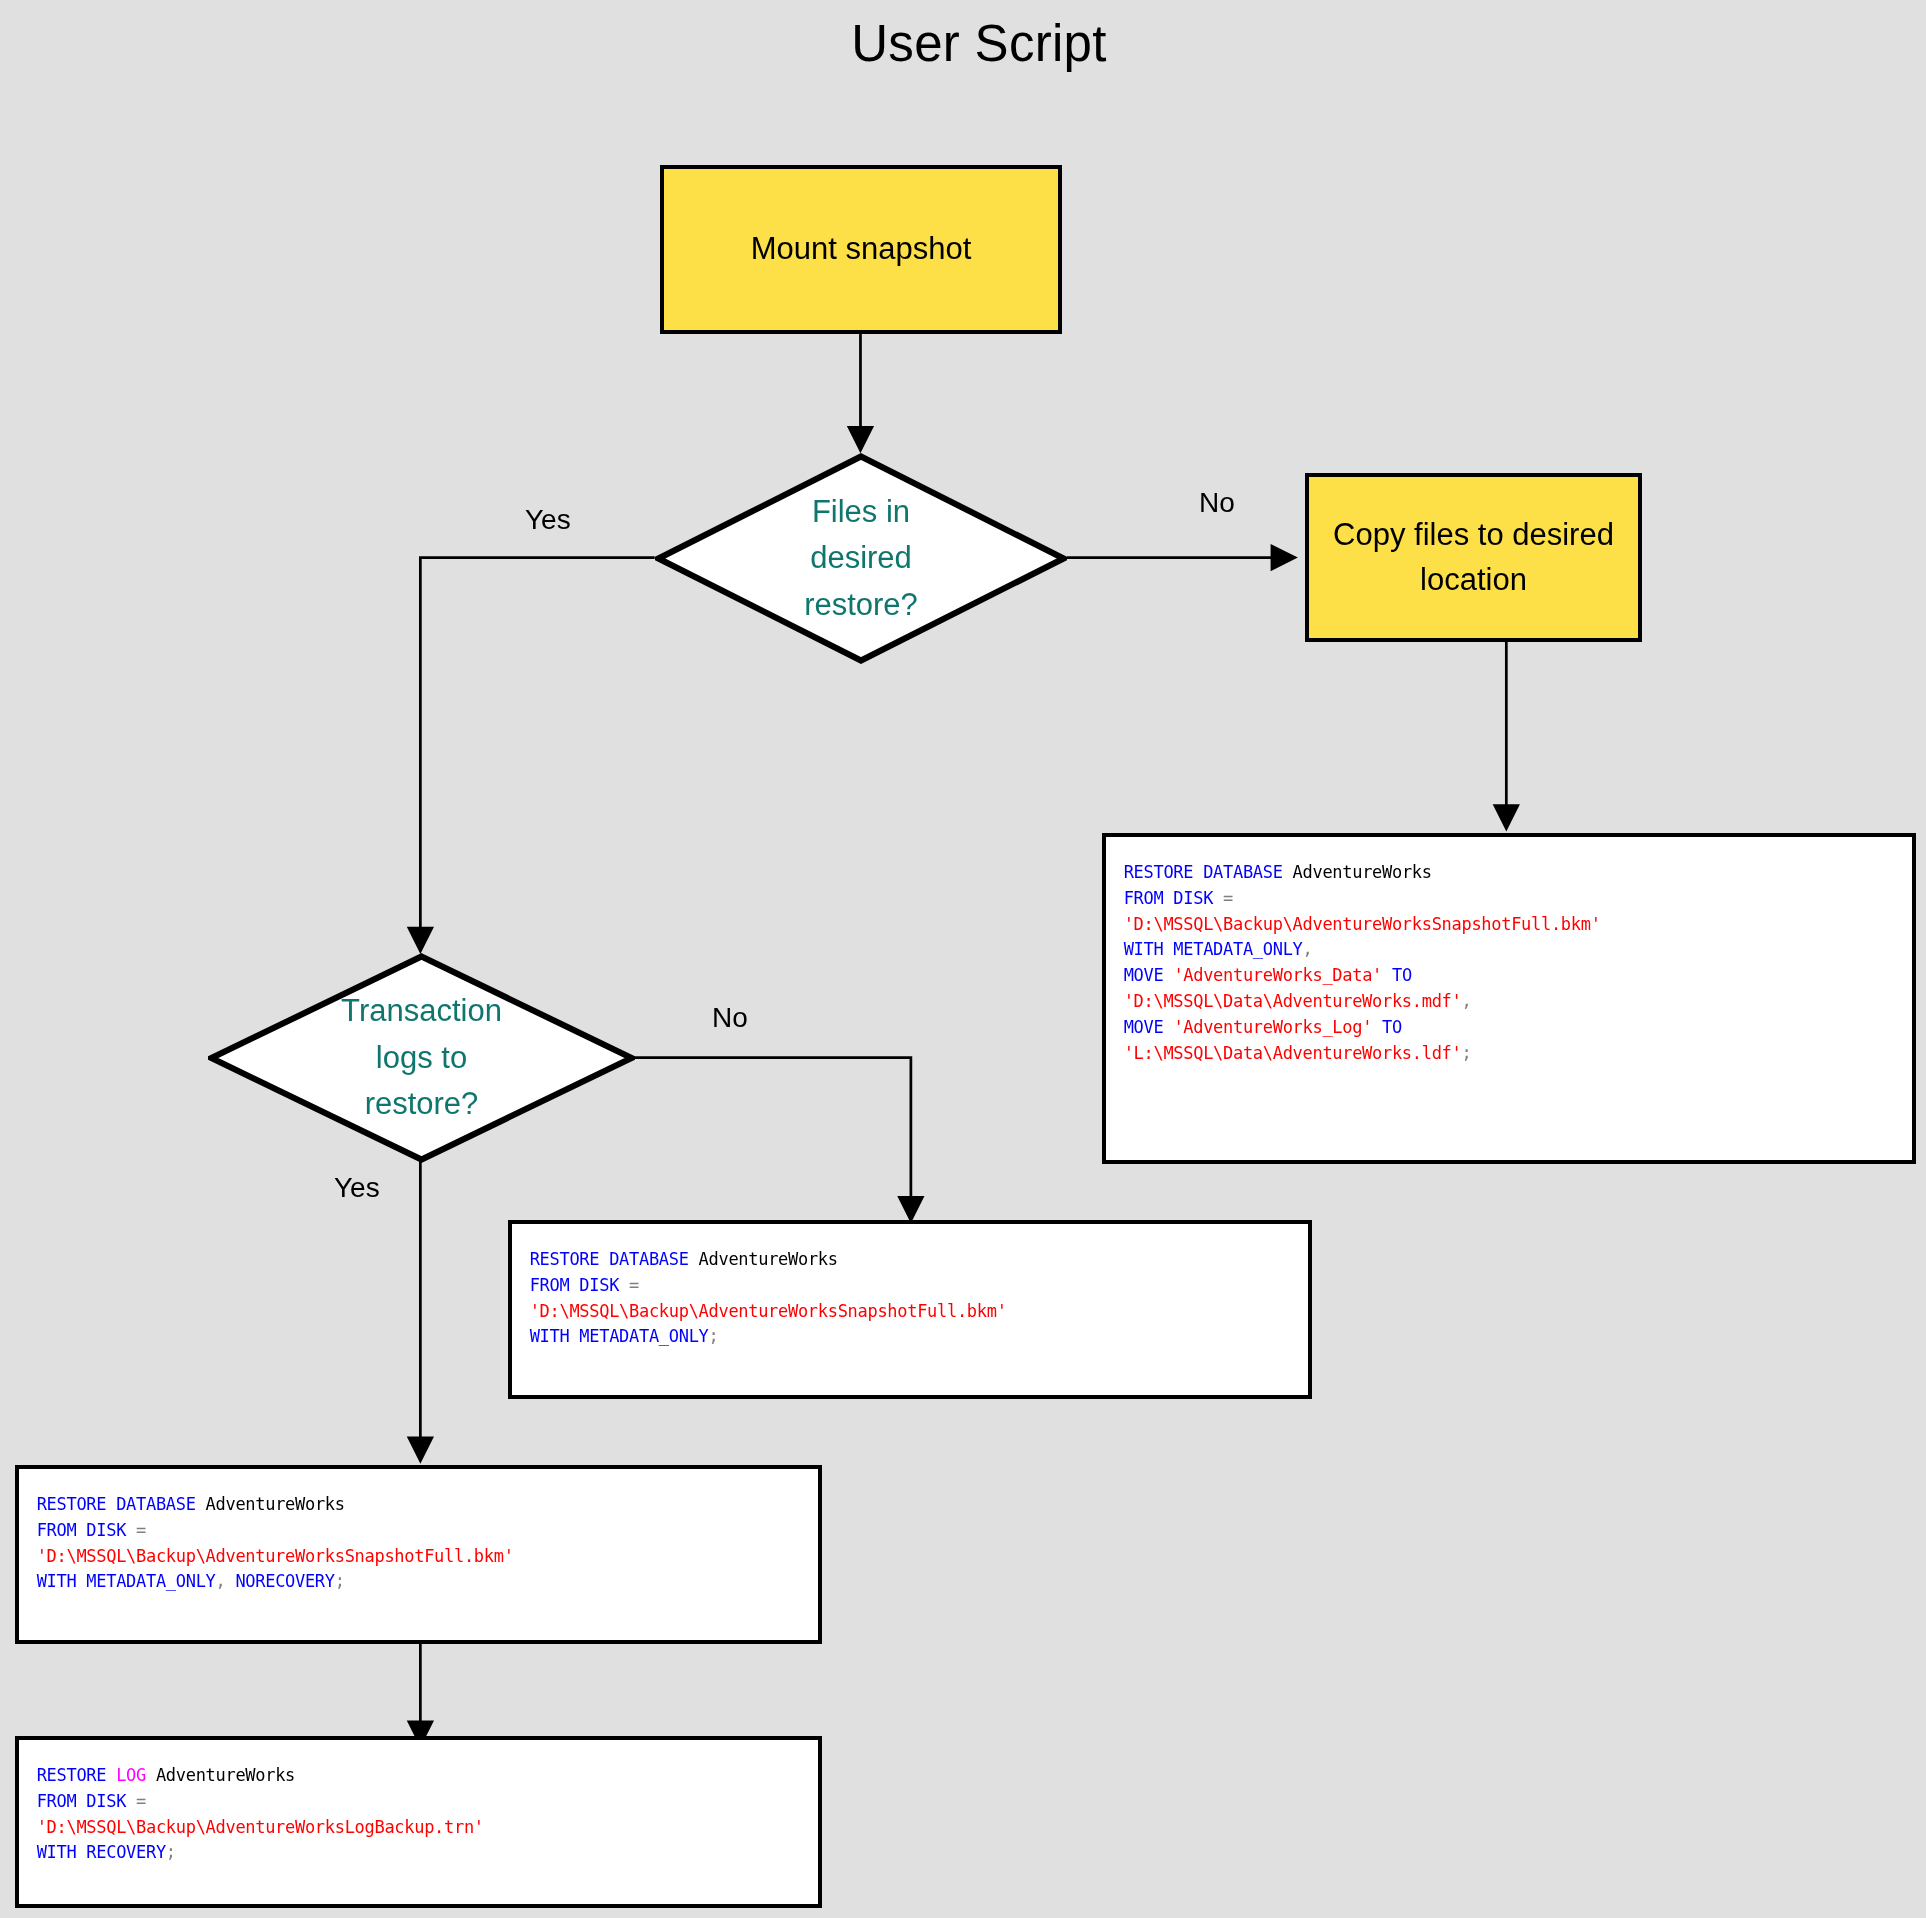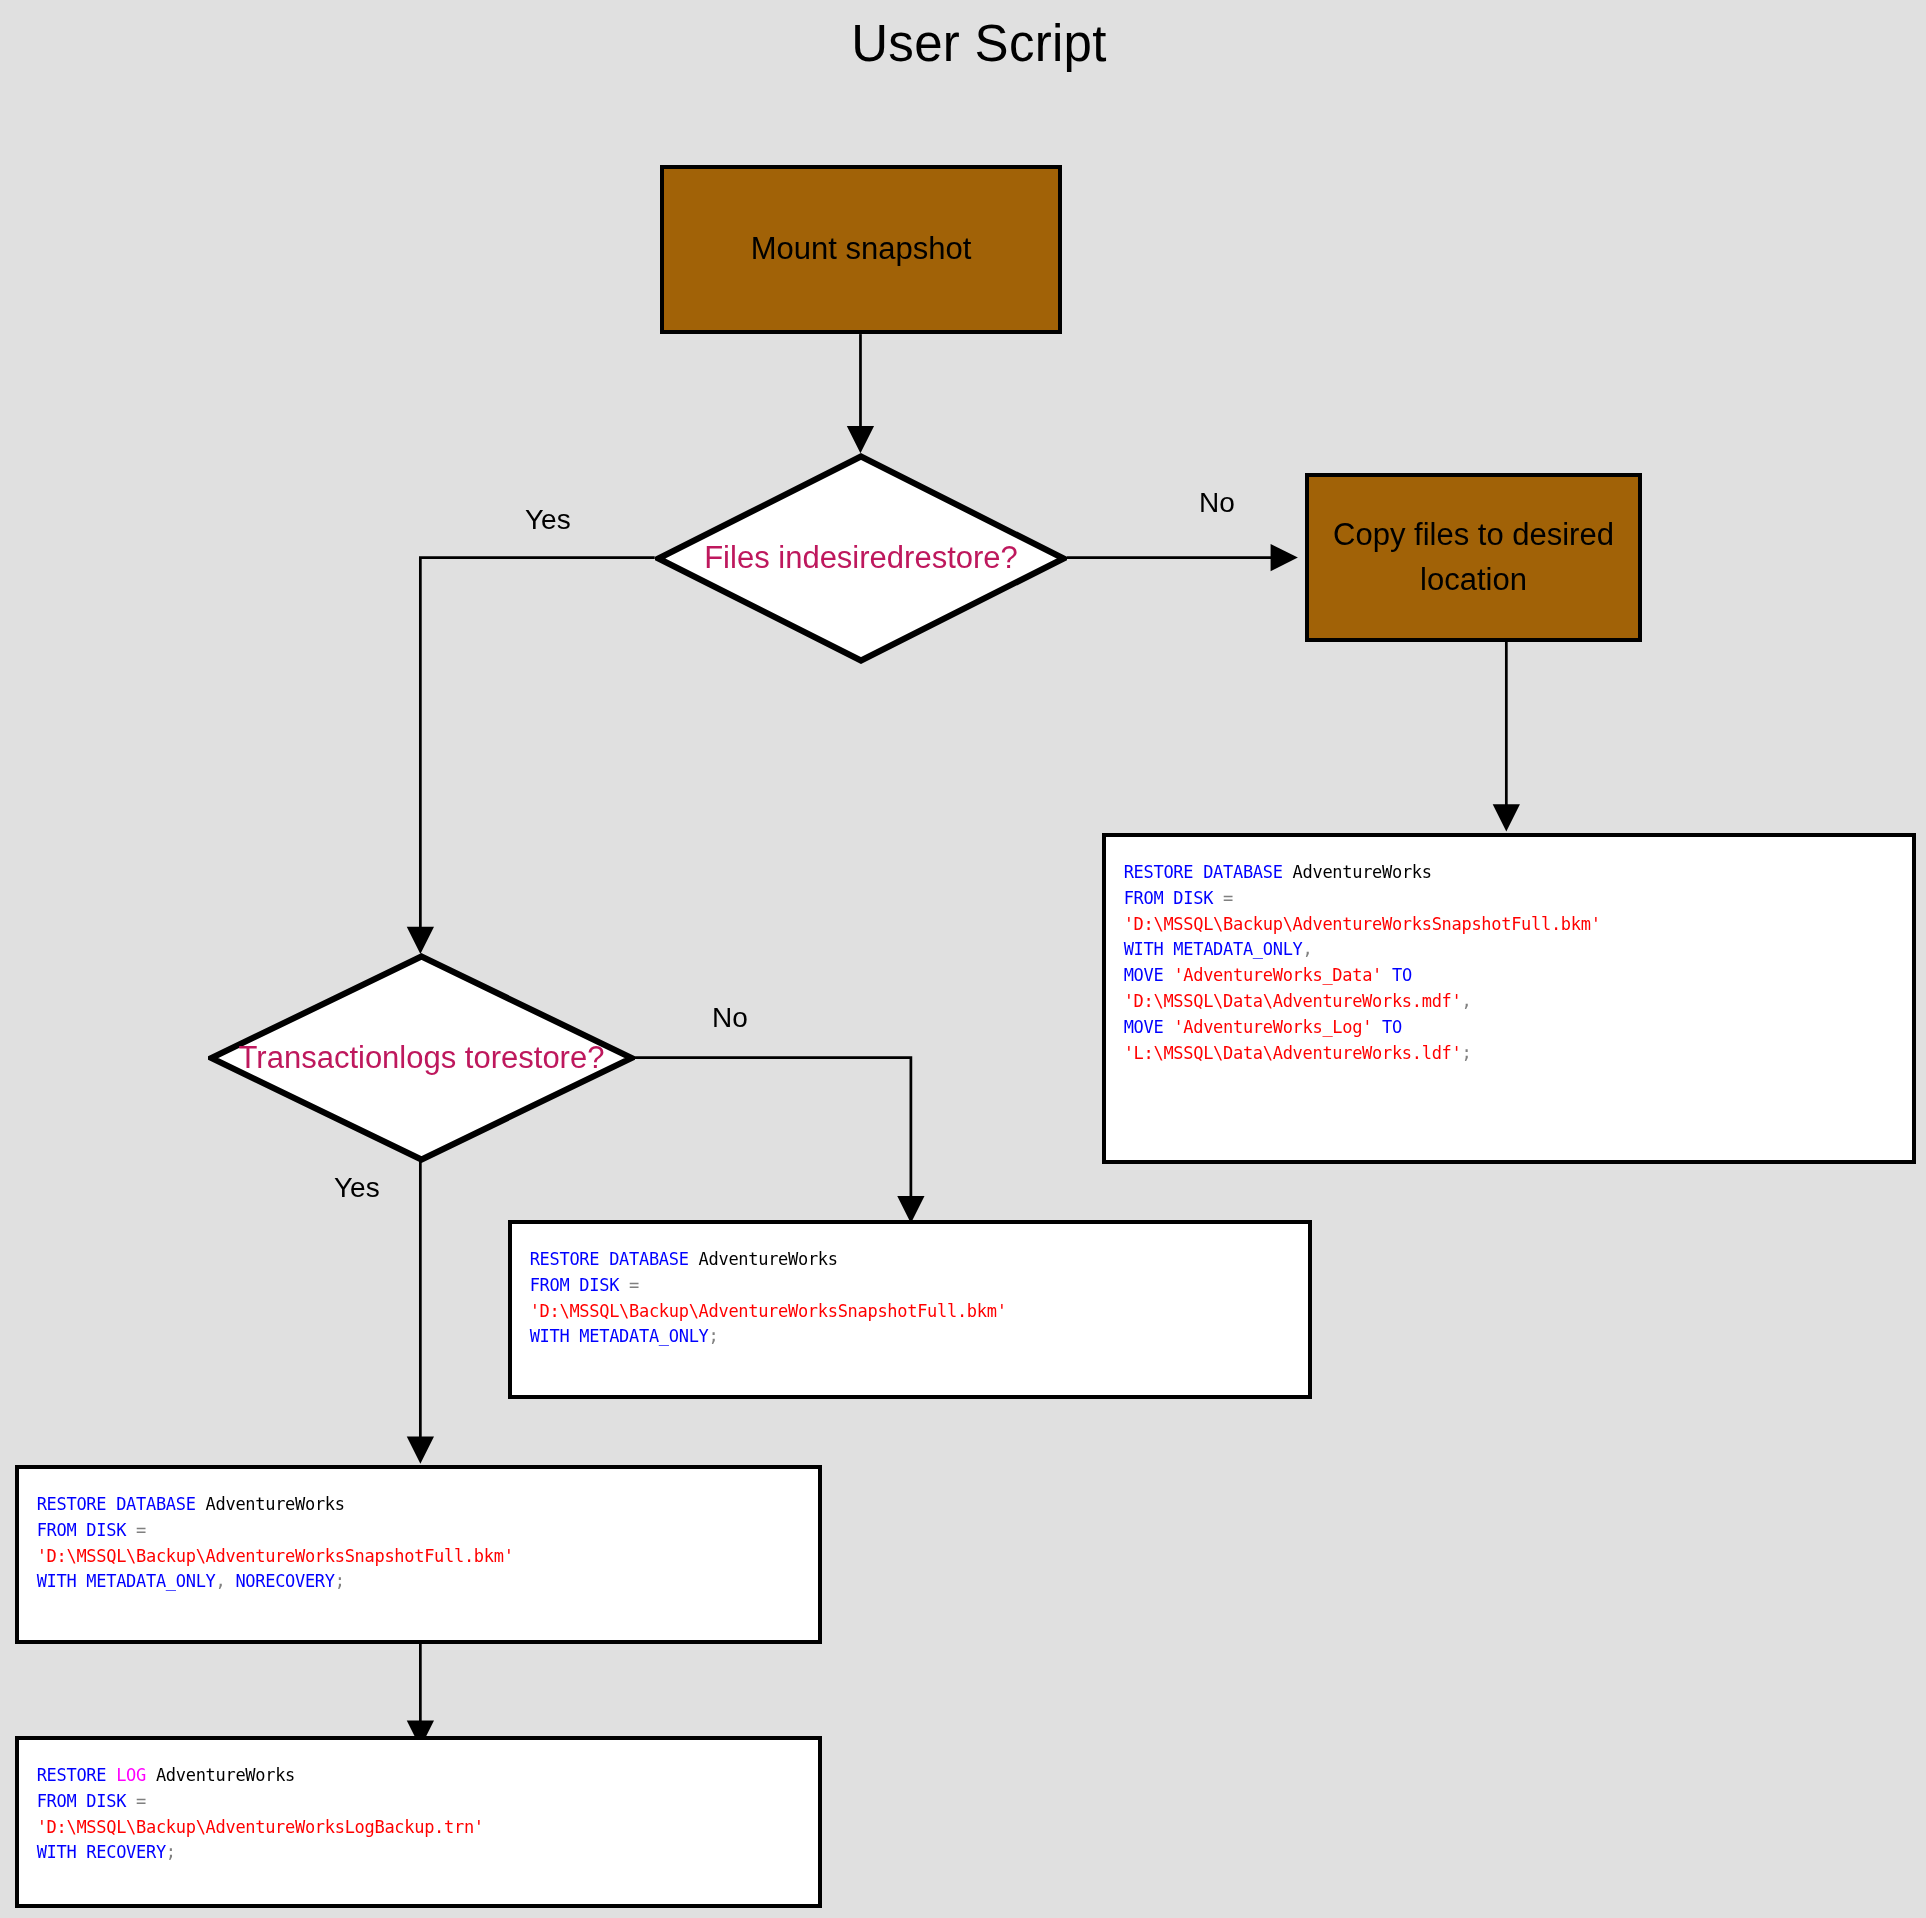--- a/index.html
+++ b/index.html
@@ -14,34 +14,34 @@
   svg.wires{position:absolute;left:0;top:0;width:1926px;height:1919px;pointer-events:none;}
 
   .title{
     position:absolute;left:16px;top:13.6px;width:1926px;
     text-align:center;
     font-size:51px;color:#000;letter-spacing:0.3px;
   }
 
   .proc{
     position:absolute;
-    background:#a16207;
+    background:#fde047;
     border:4.1px solid #000;
     box-sizing:border-box;
     display:flex;align-items:center;justify-content:center;
     text-align:center;
     font-size:31px;line-height:1.45;color:#000;
   }
 
   .diamond{position:absolute;}
   .diamond svg{position:absolute;left:0;top:0;}
   .diamond .dtext{
     position:absolute;inset:0;
-    display:flex;flex-direction:row;align-items:center;justify-content:center;
-    font-size:31px;line-height:1.5;color:#be185d;text-align:center;
+    display:flex;flex-direction:column;align-items:center;justify-content:center;
+    font-size:31px;line-height:1.5;color:#0f766e;text-align:center;
   }
 
   .edgelabel{
     position:absolute;font-size:28px;color:#000;white-space:nowrap;
   }
 
   .codebox{
     position:absolute;
     background:#ffffff;
     border:4.1px solid #000;

